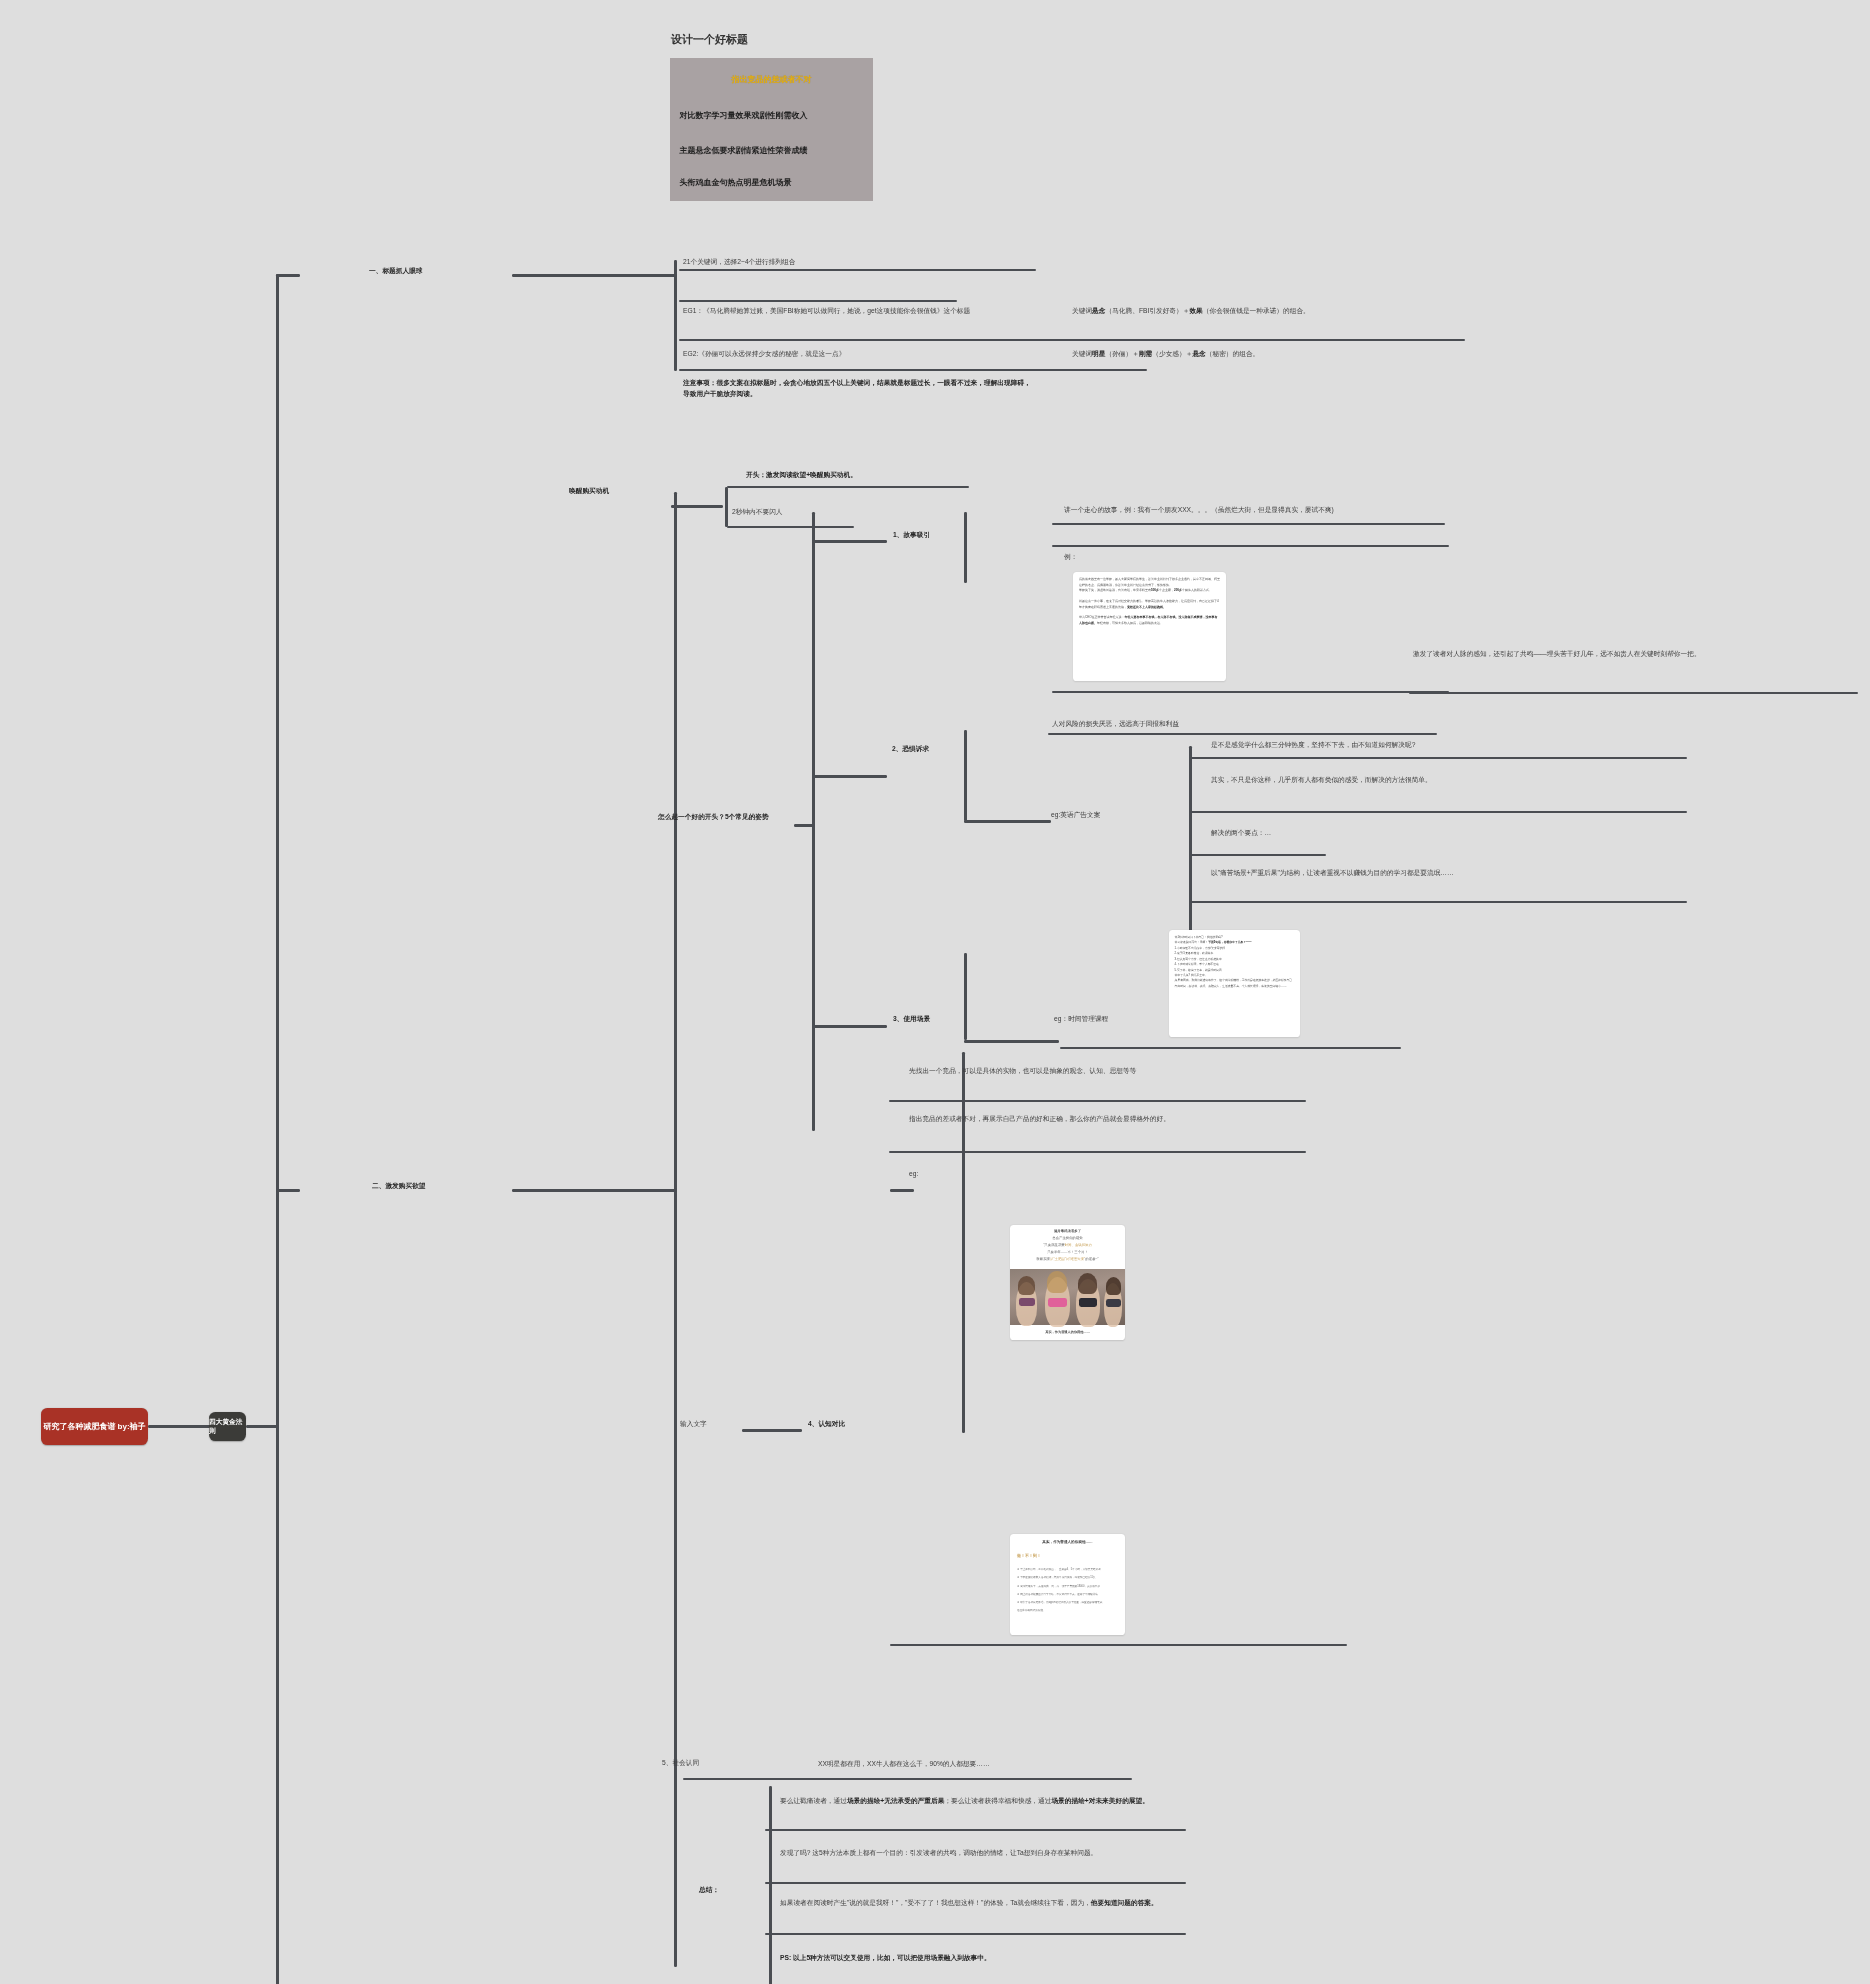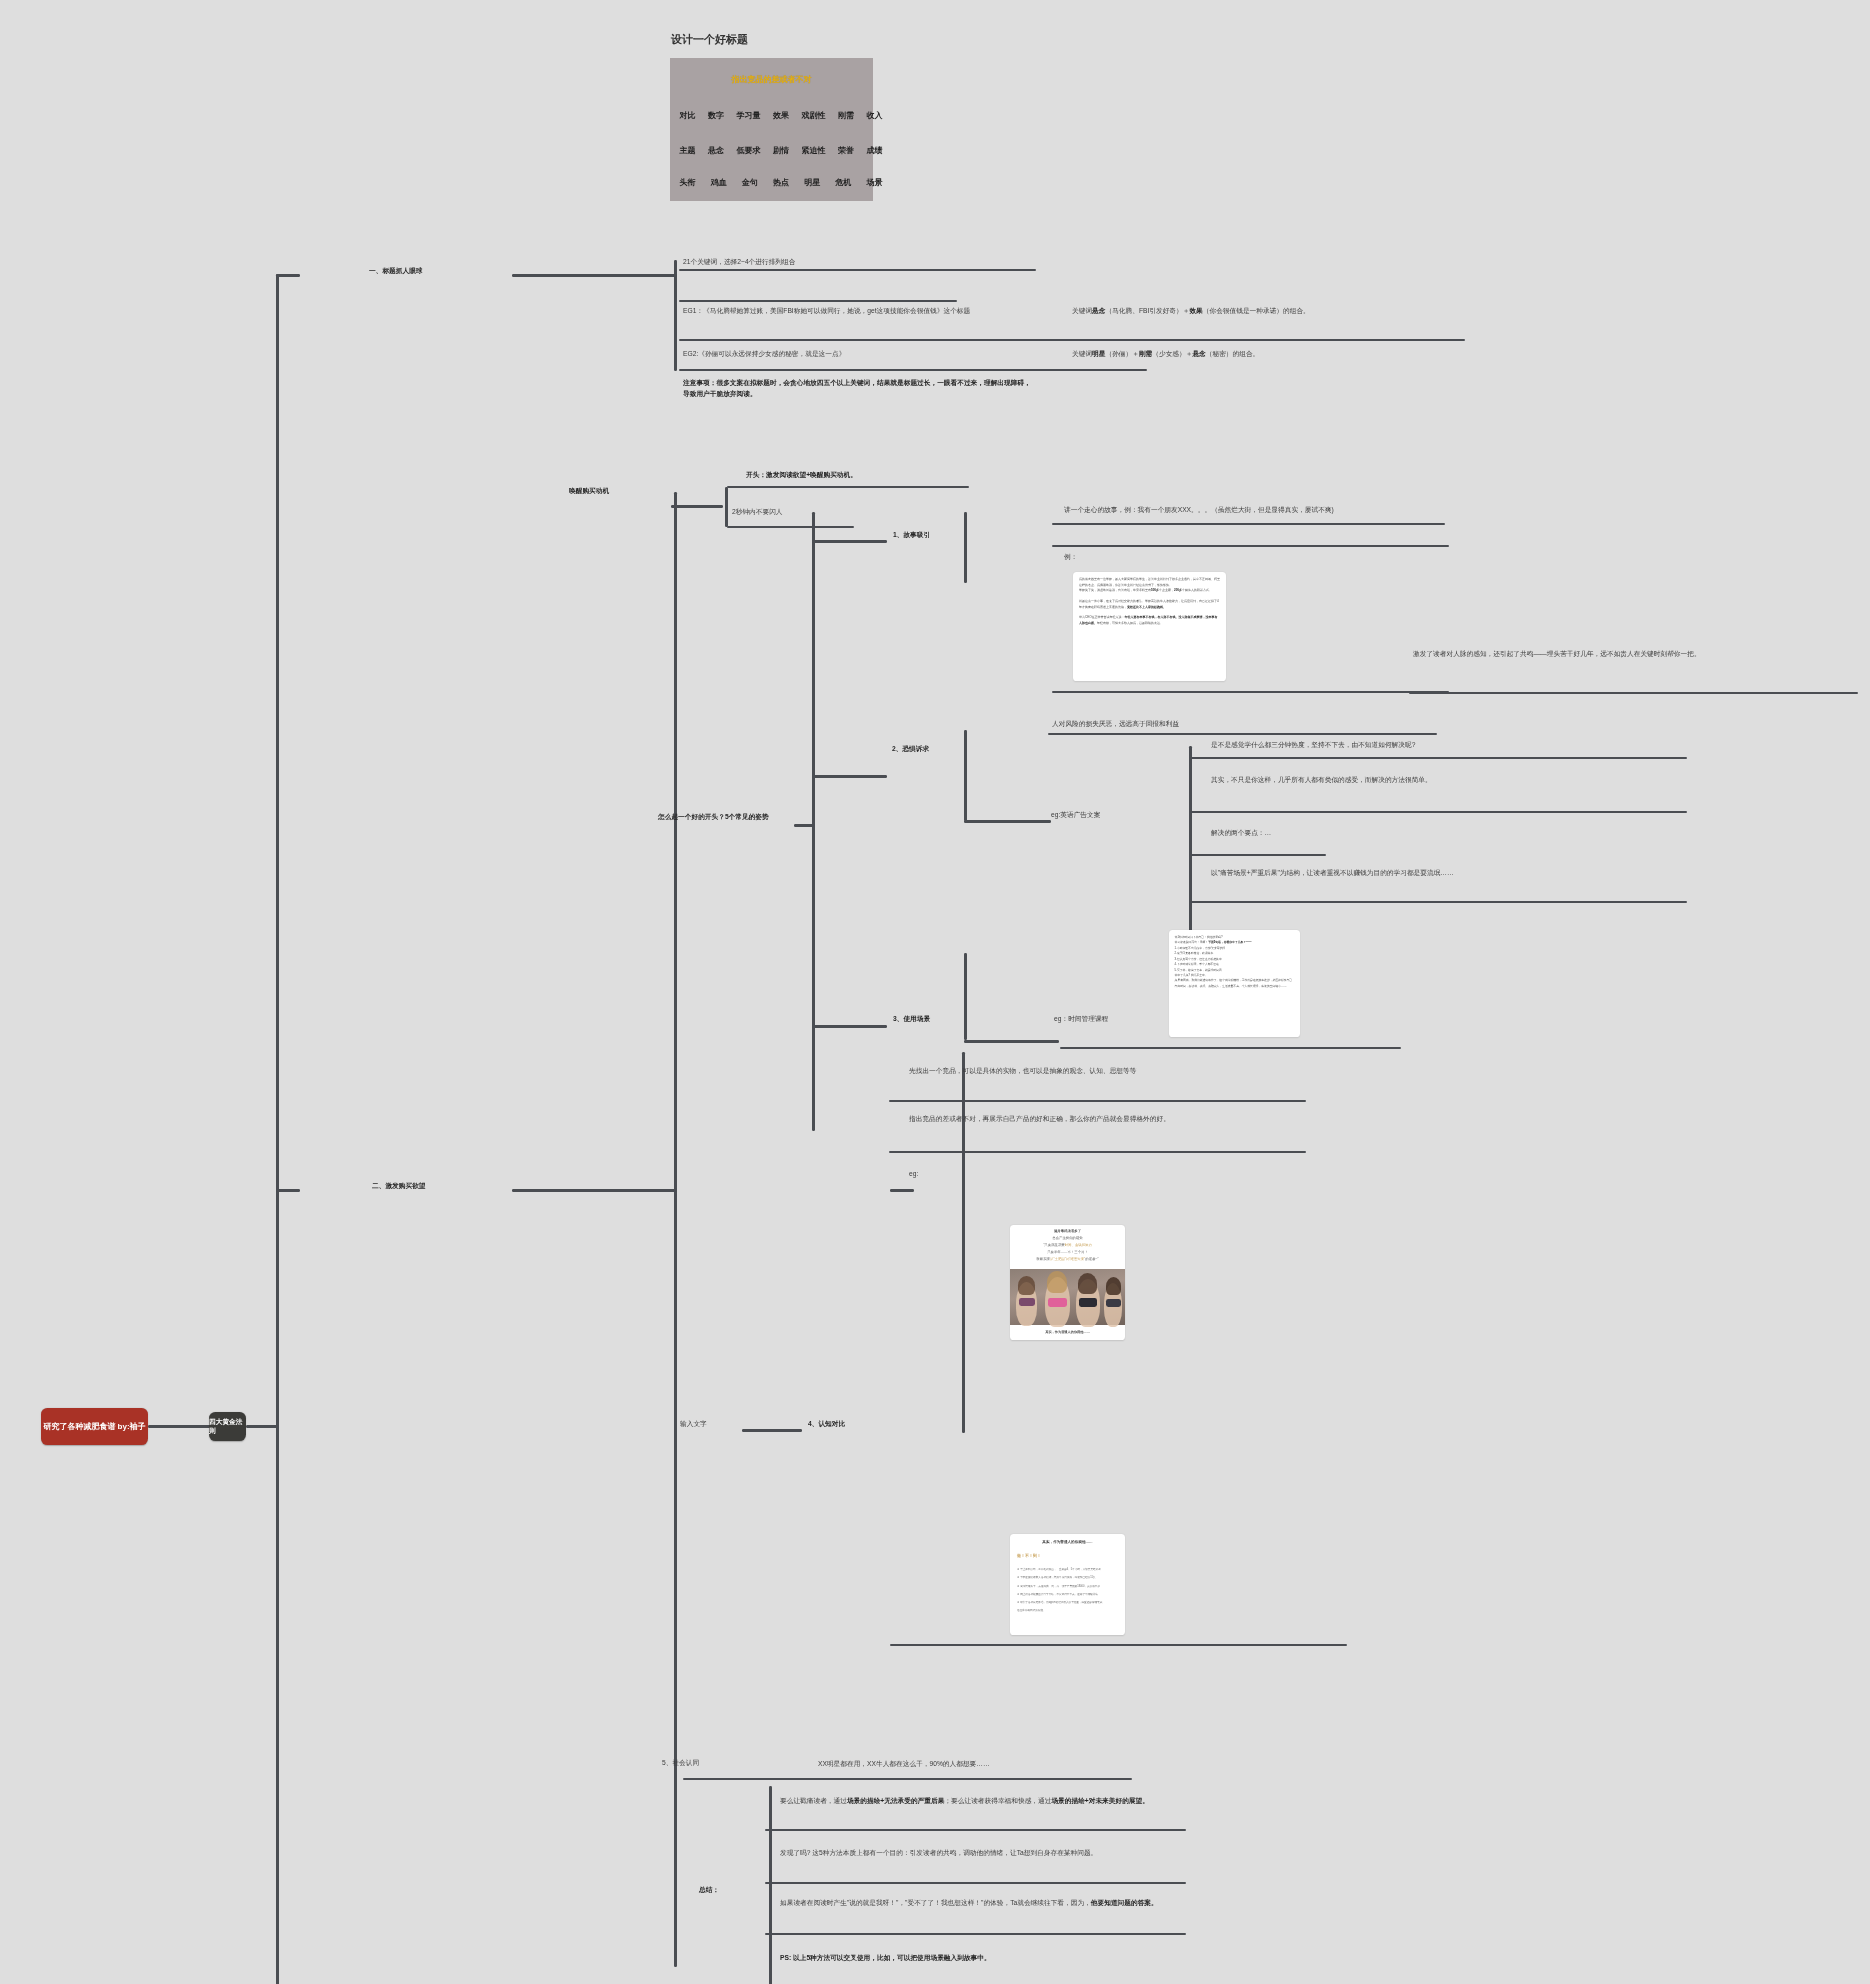--- a/index.html
+++ b/index.html
@@ -19,21 +19,21 @@
   
   #root{background:#a93226;border-radius:6.4px;display:flex;align-items:center;justify-content:center;
         color:#fff;font-weight:bold;box-shadow:0 0.8px 1.2px rgba(0,0,0,.25);}
   #lvl1{background:#3b3b38;border-radius:6.4px;display:flex;align-items:center;justify-content:center;
         color:#fff;font-weight:bold;box-shadow:0 0.8px 1.2px rgba(0,0,0,.25);}
 
   
   .kwbox{position:absolute;background:#a9a2a3;}
   .kwtitle{position:absolute;width:100%;text-align:center;color:#e8b10d;font-weight:bold;
            text-shadow:0 0 0.8px rgba(0,0,0,.25);}
-  .kwrow{position:absolute;display:flex;width:100%;justify-content:space-between;color:#222;font-weight:bold;}
+  .kwrow{position:absolute;display:flex;width:100%;justify-content:flex-start;color:#222;font-weight:bold;}
 
   
   .card{position:absolute;background:#fff;border-radius:3.6px;box-shadow:0 0.4px 1.6px rgba(0,0,0,.10);
         box-sizing:border-box;overflow:hidden;}
   .cardtxt{color:#4b4b4b;line-height:1.85;}
   .cardtxt .bb{font-weight:bold;color:#1f1f1f;}
 
   
   .ad{position:absolute;background:#fff;border-radius:3.6px;overflow:hidden;box-shadow:0 0.4px 1.6px rgba(0,0,0,.12);}
   .ad-head{position:absolute;left:0;width:100%;text-align:center;color:#5b5b5b;}

